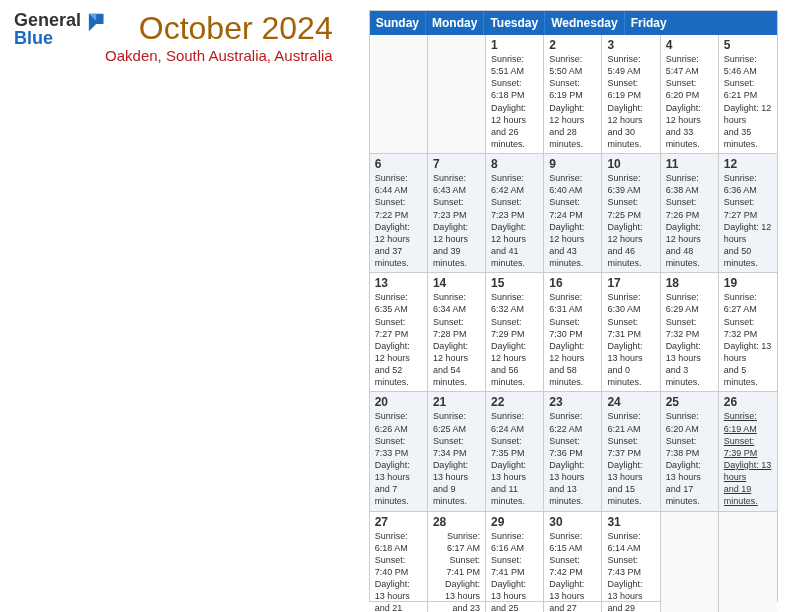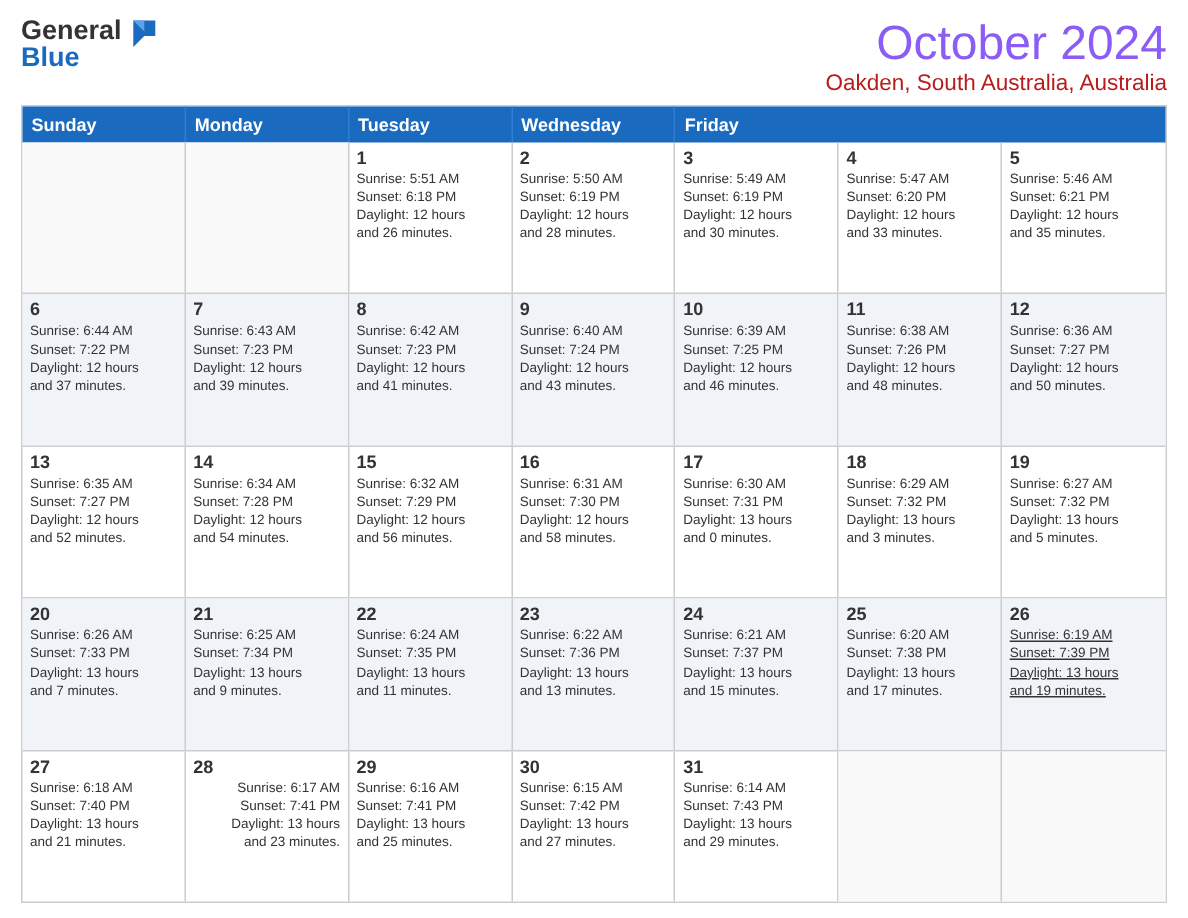--- a/index.html
+++ b/index.html
@@ -8,21 +8,21 @@
       background: #fff;
       width: 792px;
       height: 612px;
       overflow: hidden;
     }
     .page {
       width: 792px;
       height: 612px;
       padding: 10px 14px 10px 14px;
       display: flex;
-      flex-direction: column;
+      flex-direction: row;
     }
     .header {
       display: flex;
       justify-content: space-between;
       align-items: flex-start;
       margin-bottom: 6px;
     }
     .logo {
       display: flex;
       align-items: center;
@@ -40,31 +40,32 @@
       width: 22px;
       height: 22px;
       margin-left: 2px;
     }
     .title-area {
       text-align: right;
     }
     .month-title {
       font-size: 32px;
       font-weight: normal;
-      color: #8b5cf6;
+      color: #a16207;
     }
     .location {
       font-size: 15px;
       color: #b91c1c;
     }
     .calendar {
       flex: 1;
       display: flex;
       flex-direction: column;
       border: 1px solid #ccc;
+      margin-left: 36px;
     }
     .cal-header {
       display: grid;
       grid-template-columns: repeat(7, 1fr);
       background: #1a6bbf;
     }
     .cal-header-cell {
       color: #fff;
       font-size: 12px;
       font-weight: bold;

